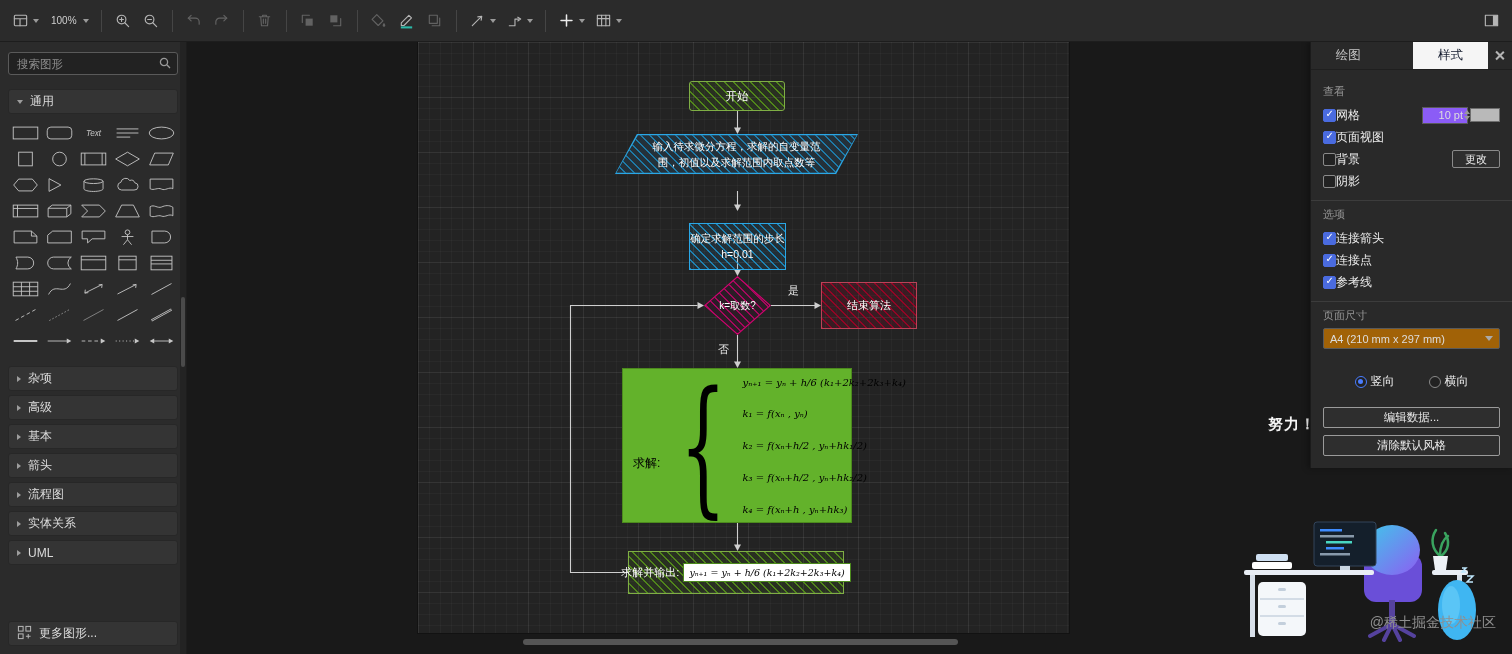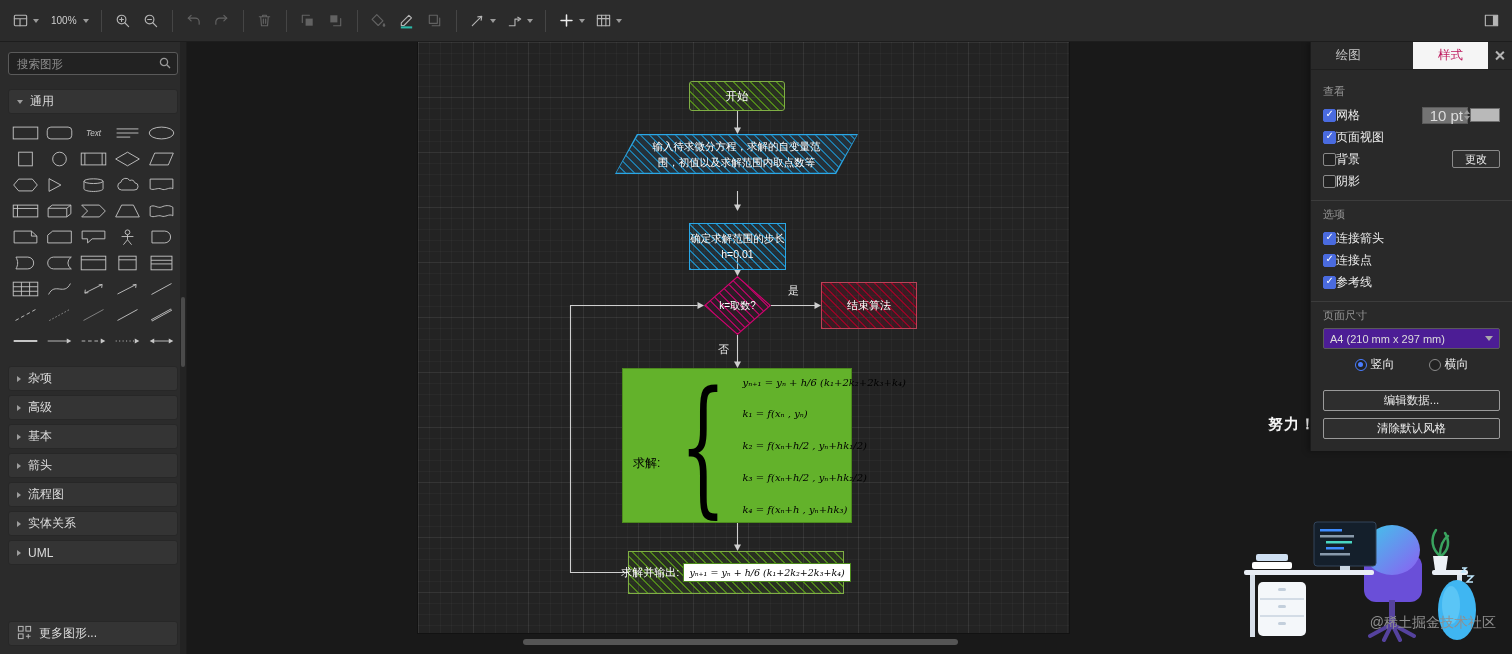--- a/index.html
+++ b/index.html
@@ -103,51 +103,51 @@
 
   .h-scroll-thumb { position:absolute; left:336px; bottom:9px; width:435px; height:6px;
     background:#555; border-radius:3px; }
 
   
   .format-panel { position:absolute; right:0; top:0; width:202px; background:#292929;
     border-left:1px solid #1b1b1b; box-shadow:-2px 0 6px rgba(0,0,0,.35); z-index:15; padding-bottom:12px; }
   .panel-tabs { display:flex; height:28px; border-bottom:1px solid #1f1f1f; align-items:stretch; }
   .tab { width:80px; display:flex; align-items:center; justify-content:center; font-size:12.5px;
     color:#c7c7c7; cursor:pointer; }
-  .tab.active { background:#f5f5f5; color:#be185d;margin-left:28px; }
+  .tab.active { background:#f5f5f5; color:#0f172a;margin-left:28px; }
   .tab-close { margin-left:auto; width:26px; display:flex; align-items:center; justify-content:center; cursor:pointer; }
   .x-icon { position:relative; width:11px; height:11px; display:inline-block; }
   .x-icon::before,.x-icon::after { content:""; position:absolute; left:5px; top:0; width:1.5px; height:11px; background:#b5b5b5; }
   .x-icon::before { transform:rotate(45deg); }
   .x-icon::after { transform:rotate(-45deg); }
   .panel-body { padding:8px 12px 0 12px; }
   .sec-label { font-size:11px; color:#979797; margin:6px 0 5px 0; }
   .row { display:flex; align-items:center; gap:0; height:22px; font-size:12px; color:#ececec; }
   .lbl { white-space:nowrap; }
   .flex1 { flex:1; }
   .cb { width:13px; height:13px; border:1px solid #8a8a8a; border-radius:2px; background:#222;
     display:inline-block; position:relative; cursor:pointer; flex:none; }
   .cb.on { background:#4a6bdf; border-color:#4a6bdf; }
   .cb.on::after { content:"✓"; position:absolute; left:1.5px; top:-1.5px; font-size:10px; color:#fff; }
   .radio { width:12px; height:12px; border:1px solid #8a8a8a; border-radius:50%; background:#222;
     display:inline-block; position:relative; flex:none; }
   .radio.on { border-color:#4a7dff; }
   .radio.on::after { content:""; position:absolute; left:2.5px; top:2.5px; width:5px; height:5px;
     border-radius:50%; background:#4a7dff; }
-  .num-input { width:46px; height:17px; background:#737373; border:1px solid #5a5a5a;
-    font-size:15px; color:#ddd; display:inline-flex; align-items:center; justify-content:flex-end; padding:0 4px; }
+  .num-input { width:46px; height:17px; background:#8b5cf6; border:1px solid #5a5a5a;
+    font-size:11px; color:#ddd; display:inline-flex; align-items:center; justify-content:flex-end; padding:0 4px; }
   .spinner { display:inline-flex; flex-direction:column; gap:2px; margin-left:-4px; }
   .spinner .up { width:0;height:0;border-left:3.5px solid transparent;border-right:3.5px solid transparent;border-bottom:4px solid #999; }
   .spinner .down { width:0;height:0;border-left:3.5px solid transparent;border-right:3.5px solid transparent;border-top:4px solid #999; }
   .swatch { width:30px; height:14px; background:#b9b9b9; border:1px solid #6e6e6e; display:inline-block; cursor:pointer; }
   .mini-btn { height:18px; padding:0 12px; background:#2e2e2e; border:1px solid #8a8a8a; border-radius:2px;
     color:#ececec; font-size:11px; cursor:pointer; }
   .panel-div { border:none; border-top:1px solid #3c3c3c; margin:8px -12px 6px -12px; }
-  .select { width:100%; height:21px; background:#4c1d95; border:1px solid #5a5a5a; border-radius:2px;
-    display:flex; align-items:center; font-size:11px; color:#ddd; padding:0 6px; cursor:pointer; margin-bottom:7px; }
+  .select { width:100%; height:21px; background:#a16207; border:1px solid #5a5a5a; border-radius:2px;
+    display:flex; align-items:center; font-size:11px; color:#ddd; padding:0 6px; cursor:pointer; margin-bottom:24px; }
   .sel-caret { margin-left:auto; width:0; height:0; border-left:4px solid transparent;
     border-right:4px solid transparent; border-top:5px solid #aaa; }
   .radio-row { display:flex; justify-content:center; gap:34px; margin:2px 0 10px 0; }
   .radio-group { display:inline-flex; align-items:center; gap:4px; font-size:12px; color:#ececec; cursor:pointer; }
   .panel-btn { width:100%; height:21px; background:#2e2e2e; border:1px solid #9a9a9a; border-radius:2px;
     color:#ececec; font-size:11.5px; cursor:pointer; margin-top:7px; }
 
   
   .slogan { position:absolute; right:148px; top:373px; color:#f5f5f5; font-size:15px; font-weight:700; letter-spacing:1px; }
   .illustration { position:absolute; right:36px; bottom:12px; }

